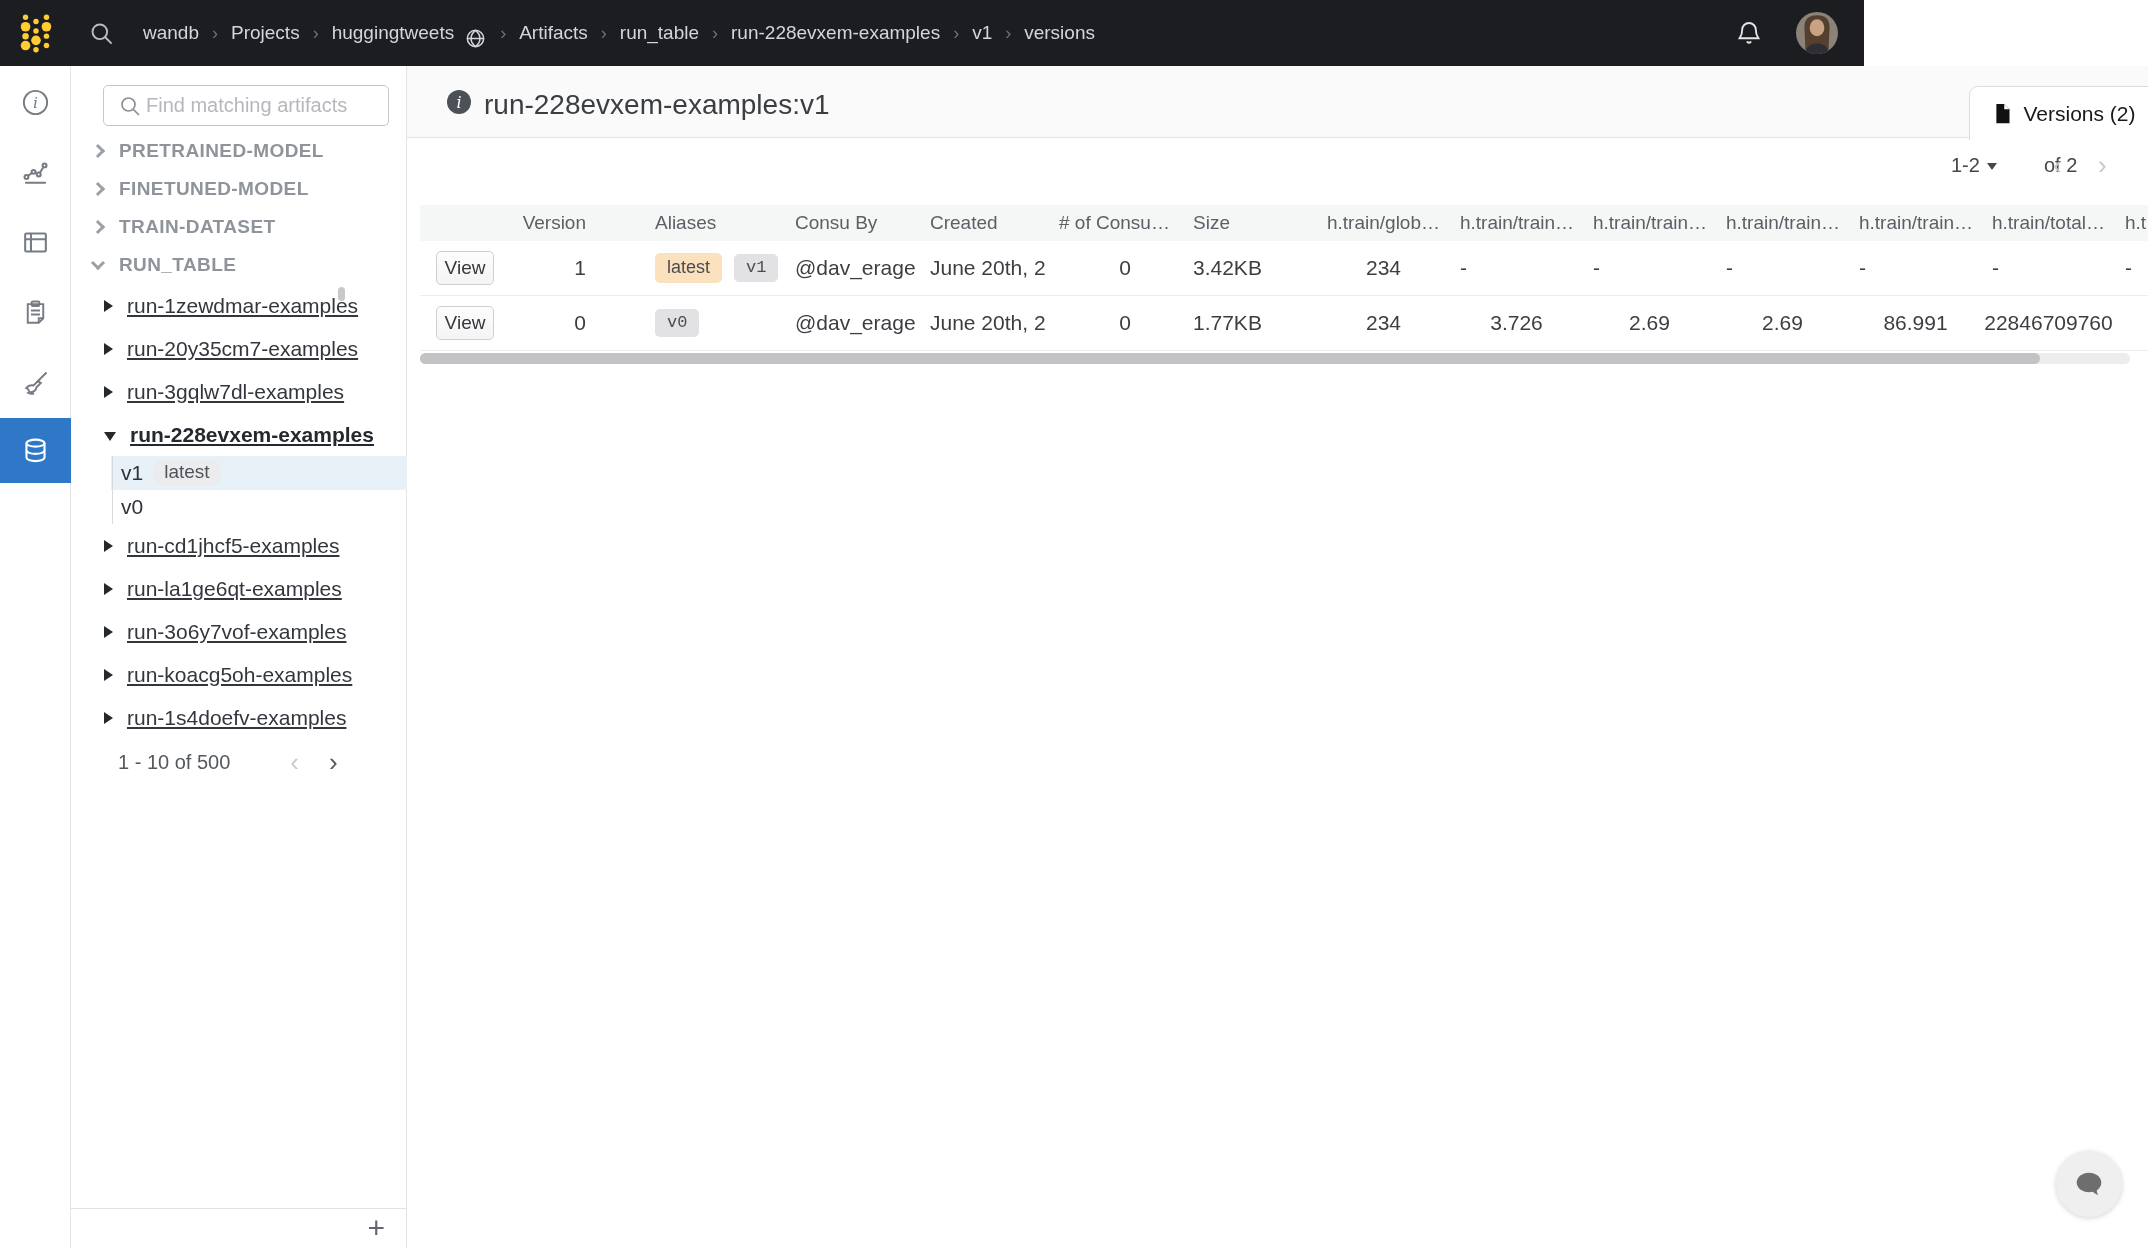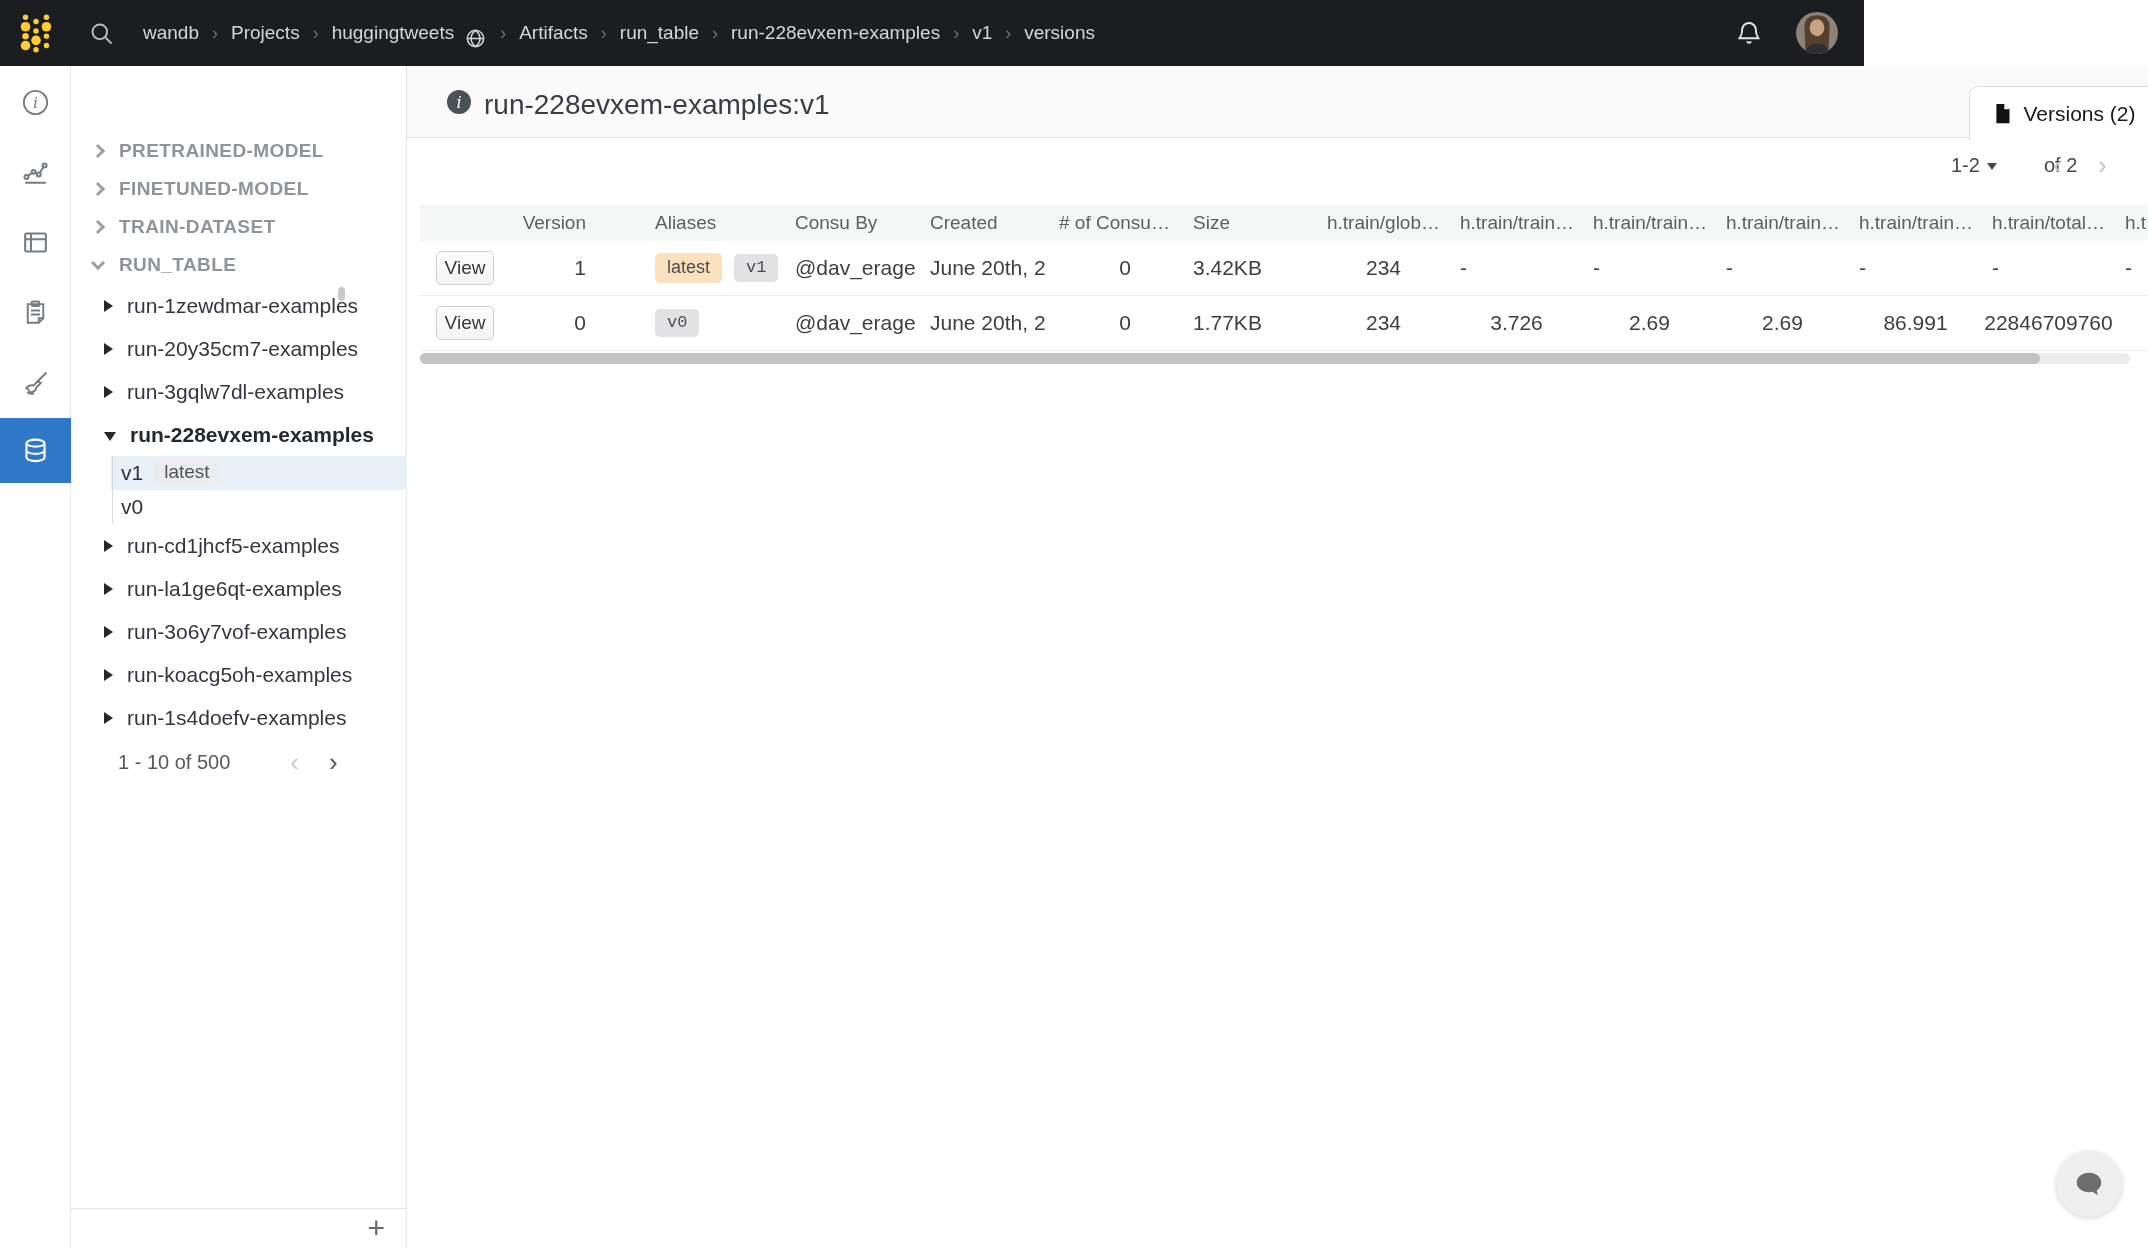--- a/index.html
+++ b/index.html
@@ -40,21 +40,21 @@
   .searchbox input { border:none; outline:none; flex:1; font-size:20px; color:#33373d;
                      margin-left:4px; min-width:0; font-family:inherit; }
   .searchbox input::placeholder { color:#b4b7bc; }
   .tree { position:absolute; left:0; top:66px; width:336px; }
   .sec { height:38px; display:flex; align-items:center; cursor:pointer;
          font-size:19px; font-weight:700; letter-spacing:.4px; color:#8f949b; }
   .chev { width:10px; height:10px; border-right:3px solid #9aa0a6; border-bottom:3px solid #9aa0a6;
           margin-left:22px; margin-right:16px; flex:0 0 auto; }
   .chev.r { transform:rotate(-45deg); }
   .chev.d { transform:rotate(45deg); margin-top:-4px; }
-  .run { height:43px; display:flex; align-items:center; cursor:pointer; font-size:21px; color:#33373d; }
+  .run { height:43px; display:flex; align-items:center; cursor:pointer; font-size:21px; color:#33373d;text-decoration:underline; }
   .tri { width:0; height:0; margin-left:33px; margin-right:14px; flex:0 0 auto; }
   .tri.r { border-top:6px solid transparent; border-bottom:6px solid transparent; border-left:9px solid #24292e; }
   .tri.d { border-left:6px solid transparent; border-right:6px solid transparent; border-top:9px solid #24292e; margin-top:3px;}
   .run.bold { font-weight:700; color:#24292e; }
   .vers-wrap { position:relative; }
   .vline { position:absolute; left:41px; top:0; bottom:0; width:1px; background:#d9dadd; }
   .ver { height:34px; display:flex; align-items:center; padding-left:50px; font-size:21px;
          color:#2f3338; cursor:pointer; }
   .ver.sel { background:#e8f0f8; margin-left:40px; padding-left:10px; }
   .ver-badge { background:#ececee; color:#4f545a; border-radius:10px; font-size:19px;
@@ -226,20 +226,27 @@
   <div class="rail-item sel" style="top:352px; height:65px;">
     <svg viewBox="0 0 24 24" fill="none" stroke="currentColor" stroke-width="1.6">
       <ellipse cx="12" cy="6.3" rx="7" ry="2.7"></ellipse>
       <path d="M5 6.3v11.2c0 1.5 3.1 2.7 7 2.7s7-1.2 7-2.7V6.3"></path>
       <path d="M5 11.9c0 1.5 3.1 2.7 7 2.7s7-1.2 7-2.7"></path>
     </svg>
   </div>
 </div>
 
 <div class="panel">
+  <div class="searchbox">
+    <svg viewBox="0 0 24 24" fill="none" stroke="currentColor" stroke-width="1.7">
+      <circle cx="10.5" cy="10.5" r="6.5"></circle>
+        <path d="M15.3 15.3L21 21"></path>
+    </svg>
+    <input type="text" value="" placeholder="Find matching artifacts" style="">
+  </div>
 
   <div class="tree">
     <div class="sec">
       <span class="chev r"></span>
       <span>PRETRAINED-MODEL</span>
     </div>
     <div class="sec">
       <span class="chev r"></span>
       <span>FINETUNED-MODEL</span>
     </div>

